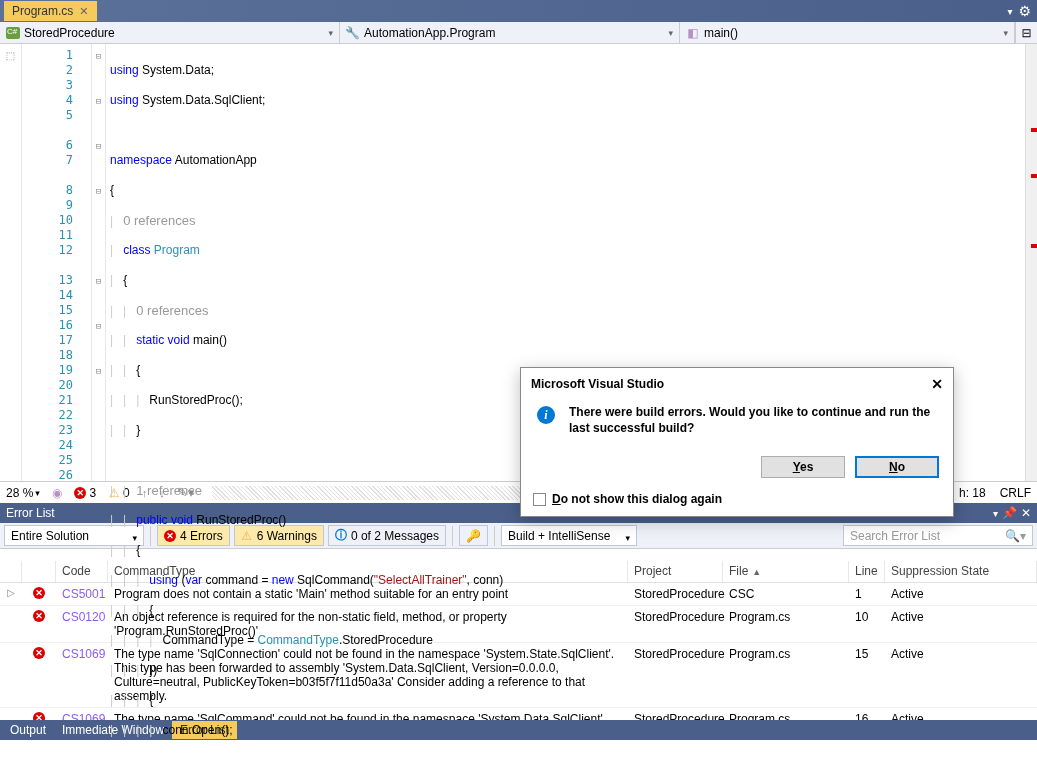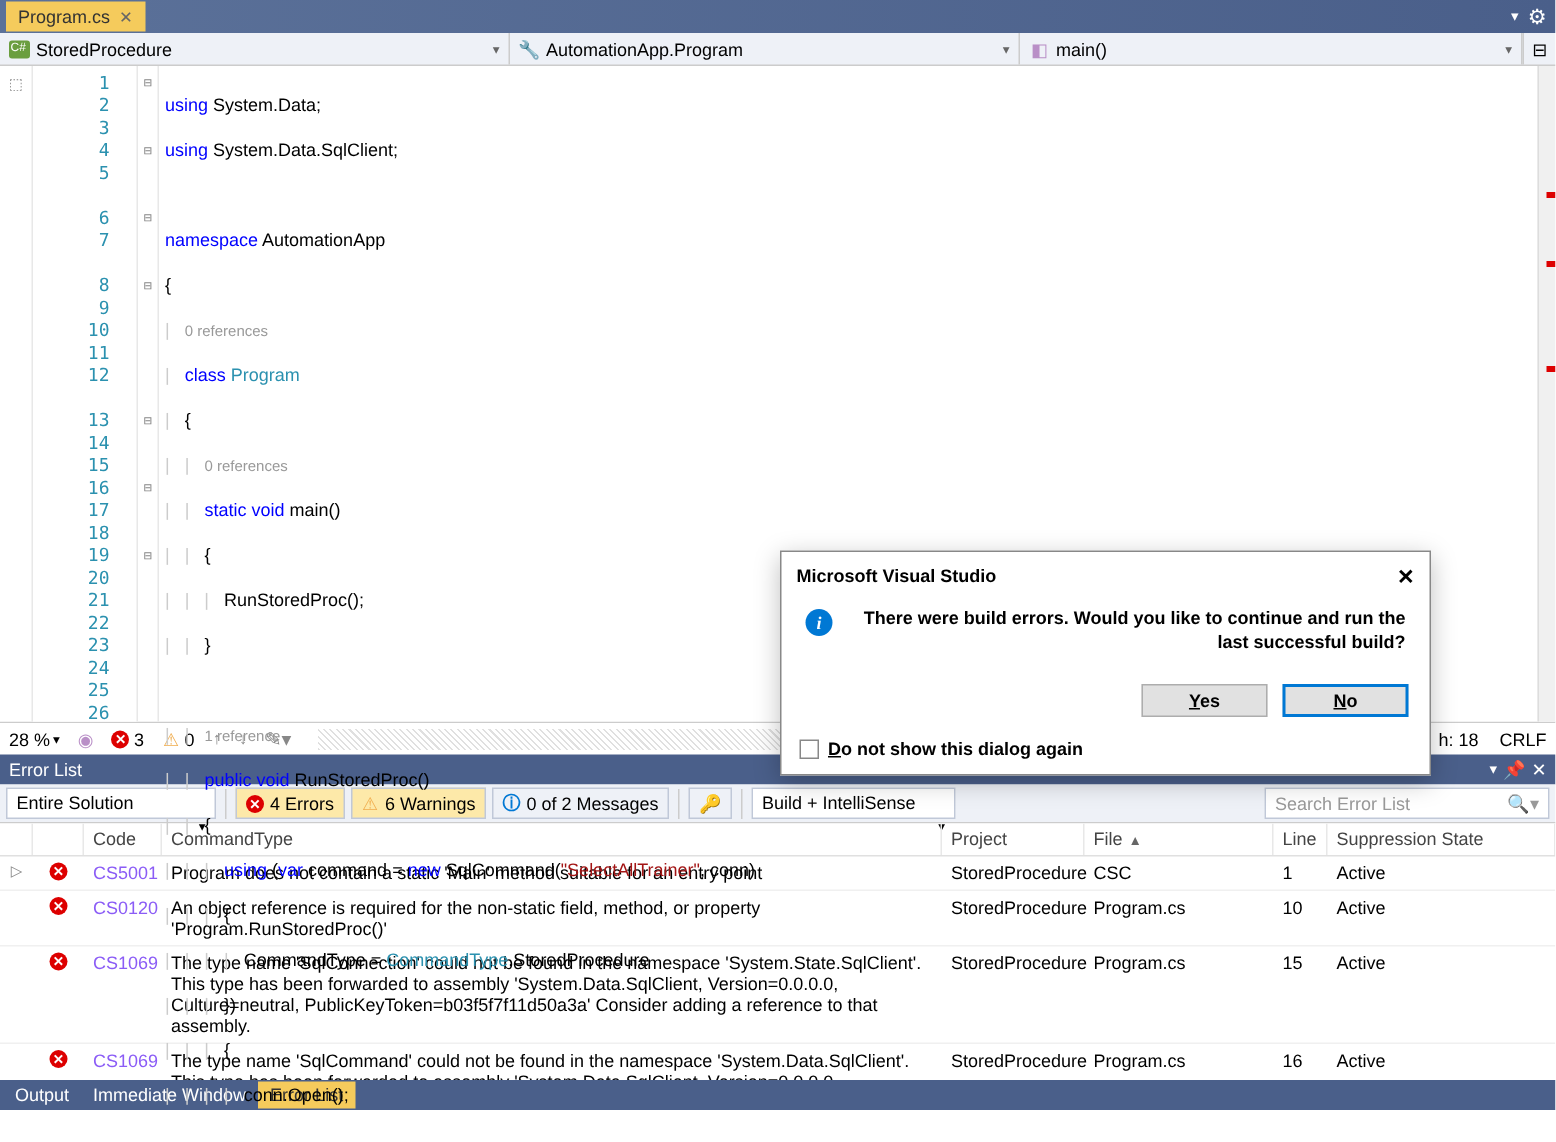--- a/index.html
+++ b/index.html
@@ -20,41 +20,41 @@
 .editor { position: relative; height: 437px; display: flex; background: #fff; }
 .gutter { width: 70px; background: #fff; border-right: 1px solid #e8e8e8; padding-top: 4px; }
 .ln { height: 15px; font-family: Consolas, monospace; font-size: 12px; color: #2b91af; text-align: right; padding-right: 18px; position: relative; }
 .fold-col { width: 14px; border-right: 1px solid #e8e8e8; padding-top: 4px; }
 .fd { height: 15px; display: flex; align-items: center; justify-content: center; font-size: 9px; color: #888; font-family: monospace; }
 .code { flex: 1; font-family: Consolas, monospace; font-size: 13px; padding-top: 4px; white-space: pre; position: relative; color: #000; }
 .cl { height: 15px; line-height: 15px; padding-left: 4px; }
 .kw { color: #0000ff; }
 .typ { color: #2b91af; }
 .str { color: #a31515; }
-.ref { color: #999; font-size: 10px; }
+.ref { color: #999; font-size: 13px; }
 .guide { color: #ccc; }
 .map-col { width: 12px; background: #f0f0f0; border-left: 1px solid #ddd; position: relative; }
 .mk-red { position: absolute; right: 0; width: 6px; height: 4px; background: #d00; }
 .status { height: 22px; border-top: 1px solid #ccc; display: flex; align-items: center; padding: 0 6px; gap: 12px; font-size: 12px; }
 .zoom { display: flex; align-items: center; gap: 2px; }
 .st-item { display: flex; align-items: center; gap: 3px; }
 .ic-err { width: 12px; height: 12px; background: #d00; border-radius: 50%; display: inline-flex; align-items: center; justify-content: center; color: #fff; font-size: 9px; font-weight: bold; }
 .ic-warn { width: 12px; height: 12px; color: #f0ad4e; display: inline-flex; align-items: center; justify-content: center; font-size: 12px; }
 .st-right { margin-left: auto; display: flex; gap: 14px; }
 .err-header { height: 20px; background: #4a5f8a; color: #fff; display: flex; align-items: center; padding: 0 6px; font-size: 12px; }
 .err-header-right { margin-left: auto; display: flex; gap: 4px; align-items: center; }
 .pin { color: #fff; }
 .err-toolbar { height: 26px; background: #eef1f7; border-bottom: 1px solid #ccc; display: flex; align-items: center; padding: 0 4px; gap: 4px; }
-.tb-dd { border: 1px solid #c0c8d8; padding: 2px 6px; background: #fff; display: flex; align-items: flex-start; gap: 4px; height: 21px; flex-direction: column; }
+.tb-dd { border: 1px solid #c0c8d8; padding: 2px 6px; background: #fff; display: flex; align-items: flex-end; gap: 4px; height: 21px; }
 .tb-btn { border: 1px solid #c0c8d8; padding: 2px 6px; display: flex; align-items: center; gap: 4px; height: 21px; }
 .tb-btn.sel { background: #fde9a9; }
 .tb-sep { width: 1px; height: 20px; background: #ccc; margin: 0 2px; }
 .tb-search { margin-left: auto; border: 1px solid #c0c8d8; padding: 2px 6px; background: #fff; display: flex; align-items: center; width: 190px; height: 21px; color: #999; }
 .err-table { height: 171px; overflow: hidden; background: #fff; }
-.tbl-hdr { display: flex; height: 22px; background: #fff; border-bottom: 1px solid #e0e0e0; }
+.tbl-hdr { display: flex; height: 22px; background: #fff; border-bottom: 1px solid #e0e0e0; margin-top: 12px; }
 .th { padding: 3px 6px; border-right: 1px solid #e8e8e8; font-weight: normal; color: #444; }
 .th.c0 { width: 22px; }
 .th.c1 { width: 34px; }
 .th.c2 { width: 52px; }
 .th.c3 { width: 520px; }
 .th.c4 { width: 95px; }
 .th.c5 { width: 126px; }
 .th.c6 { width: 36px; }
 .th.c7 { flex: 1; }
 .tbl-row { display: flex; padding: 3px 0; border-bottom: 1px solid #f0f0f0; align-items: flex-start; }
@@ -69,21 +69,21 @@
 .td.c7 { flex: 1; }
 .expand { color: #888; font-size: 10px; }
 .bottom-tabs { height: 20px; background: #4a5f8a; display: flex; align-items: center; padding-left: 2px; }
 .btab { padding: 2px 8px; color: #fff; font-size: 12px; }
 .btab.active { background: #f5cb5c; color: #333; }
 .dialog { position: absolute; left: 520px; top: 367px; width: 434px; background: #fff; border: 1px solid #888; box-shadow: 0 4px 16px rgba(0,0,0,0.25); z-index: 100; font-weight: bold; }
 .dlg-title { display: flex; padding: 8px 10px; align-items: center; }
 .dlg-close { margin-left: auto; font-size: 14px; cursor: pointer; }
 .dlg-body { display: flex; padding: 4px 16px 14px 16px; gap: 14px; }
 .dlg-ic { width: 18px; height: 18px; border-radius: 50%; background: #0078d4; color: #fff; display: flex; align-items: center; justify-content: center; font-size: 12px; font-family: Georgia, serif; font-style: italic; flex-shrink: 0; margin-top: 2px; }
-.dlg-msg { line-height: 16px; text-align: right; }
+.dlg-msg { line-height: 16px; }
 .dlg-btns { display: flex; justify-content: flex-end; gap: 10px; padding: 6px 14px; }
 .dlg-btn { width: 84px; height: 22px; border: 1px solid #adadad; background: #e1e1e1; display: flex; align-items: center; justify-content: center; font-size: 12px; }
 .dlg-btn.default { border: 2px solid #0078d4; }
 .dlg-chk { display: flex; align-items: center; gap: 6px; padding: 8px 12px 10px 12px; }
 .chk { width: 13px; height: 13px; border: 1px solid #888; }
 .und { text-decoration: underline; }
 .sort-ic { font-size: 9px; color: #666; margin-left: 4px; }
 .arrow { color: #888; font-size: 11px; }
 .wand { color: #888; font-size: 13px; }
 .nav-csharp { display: inline-block; width: 14px; height: 12px; background: #6a9e3f; border-radius: 2px; position: relative; }

